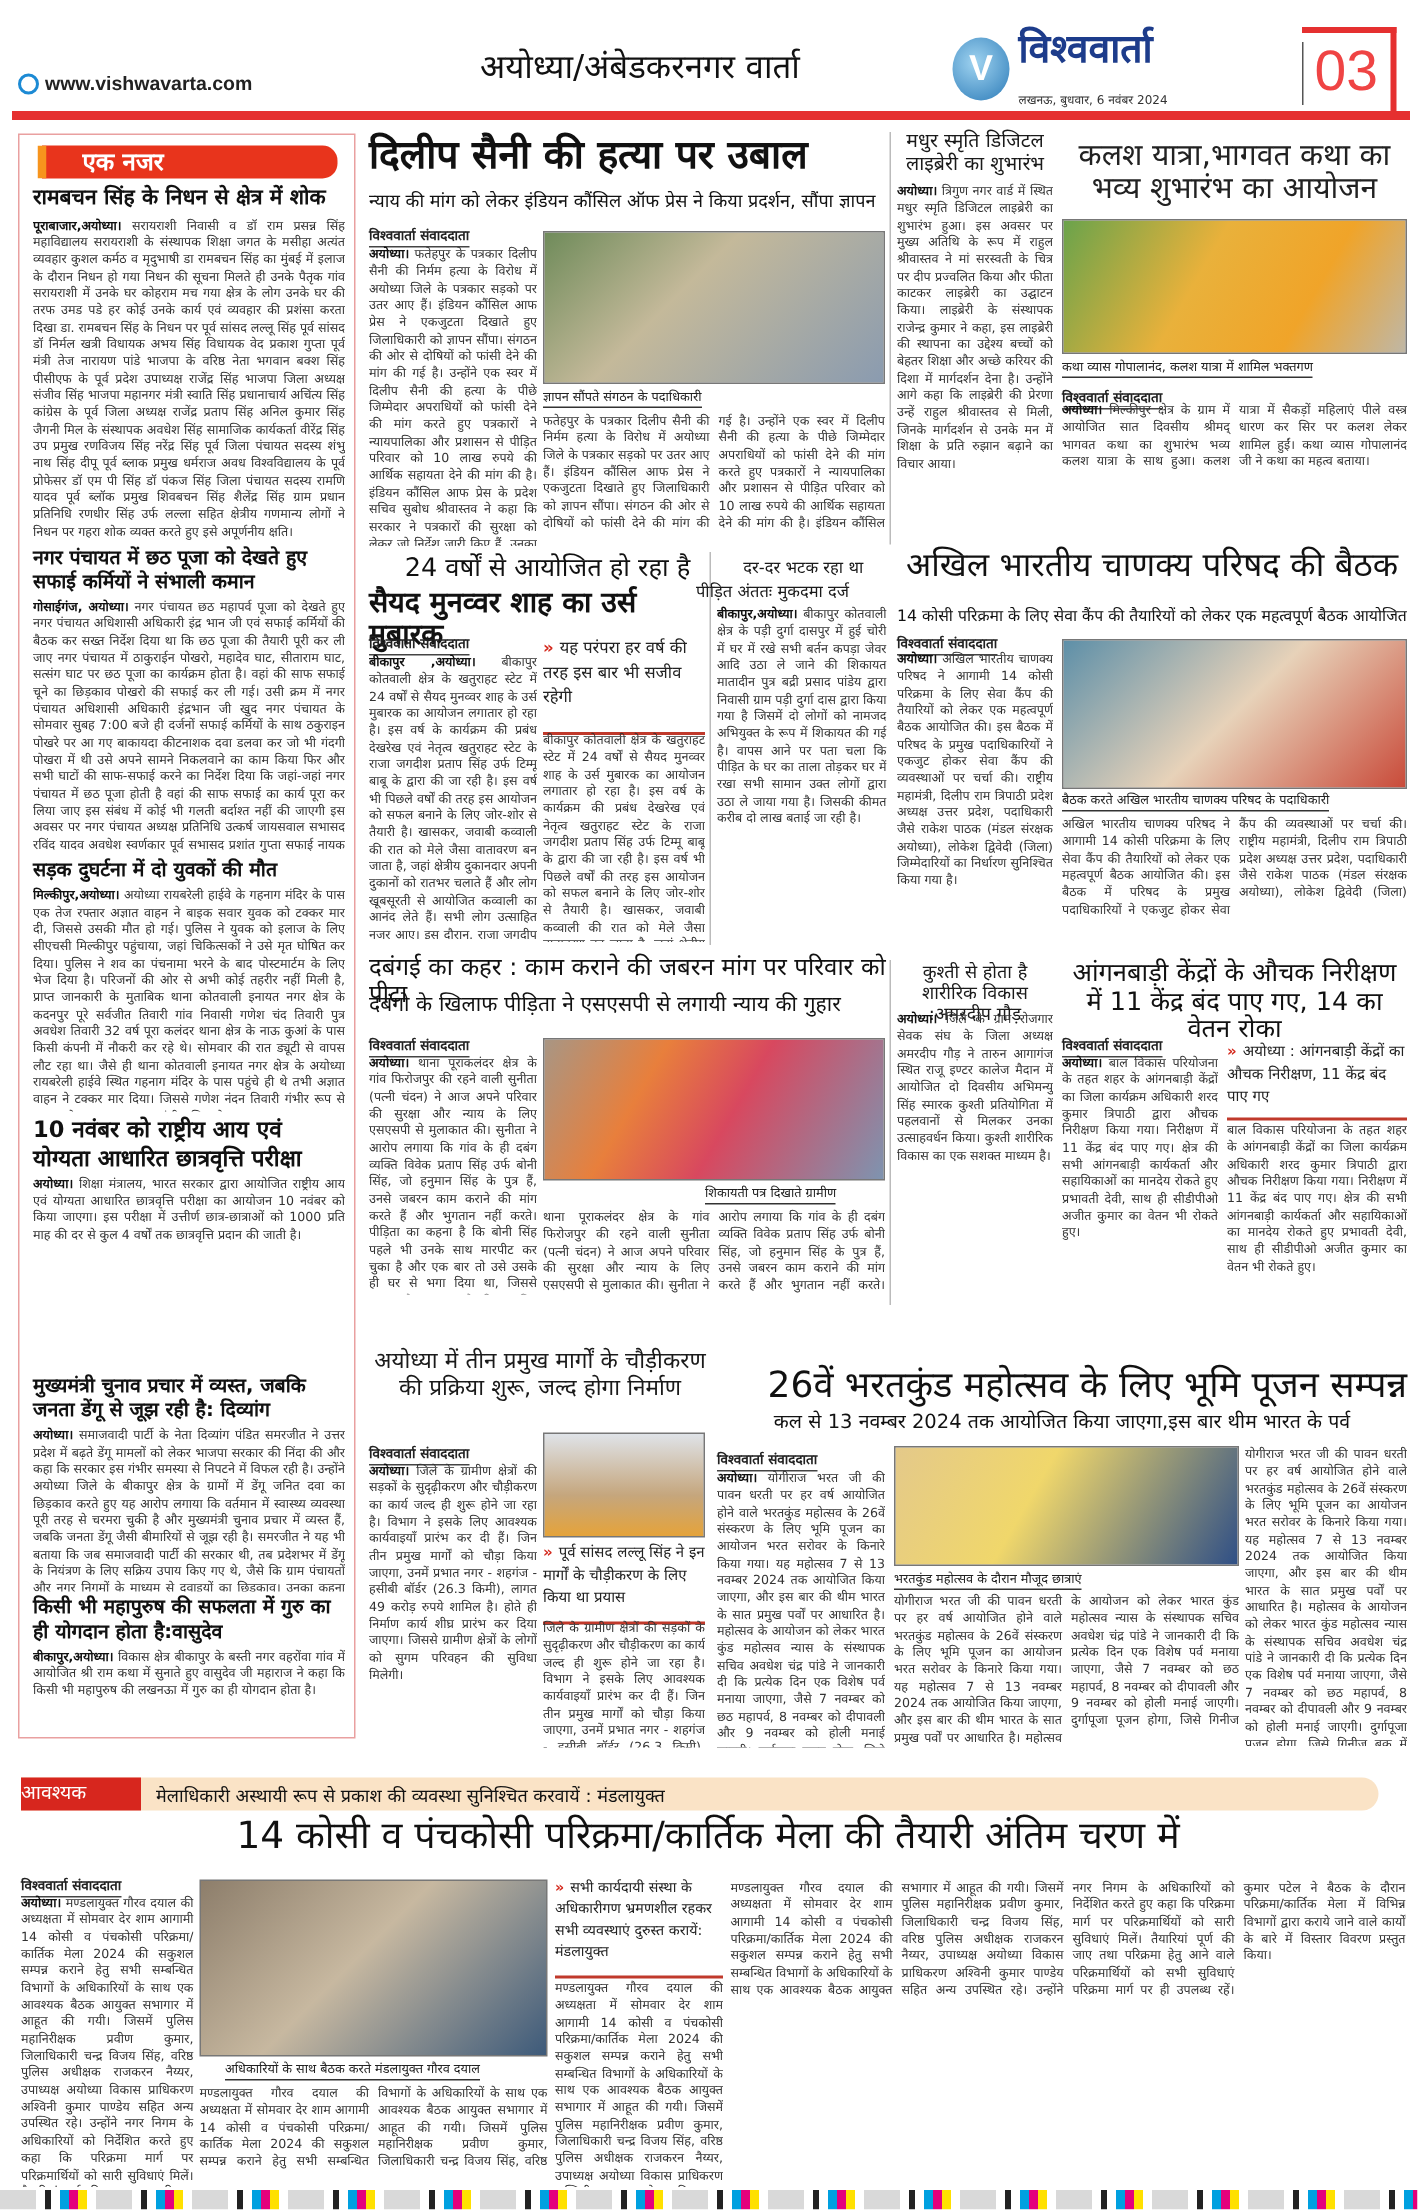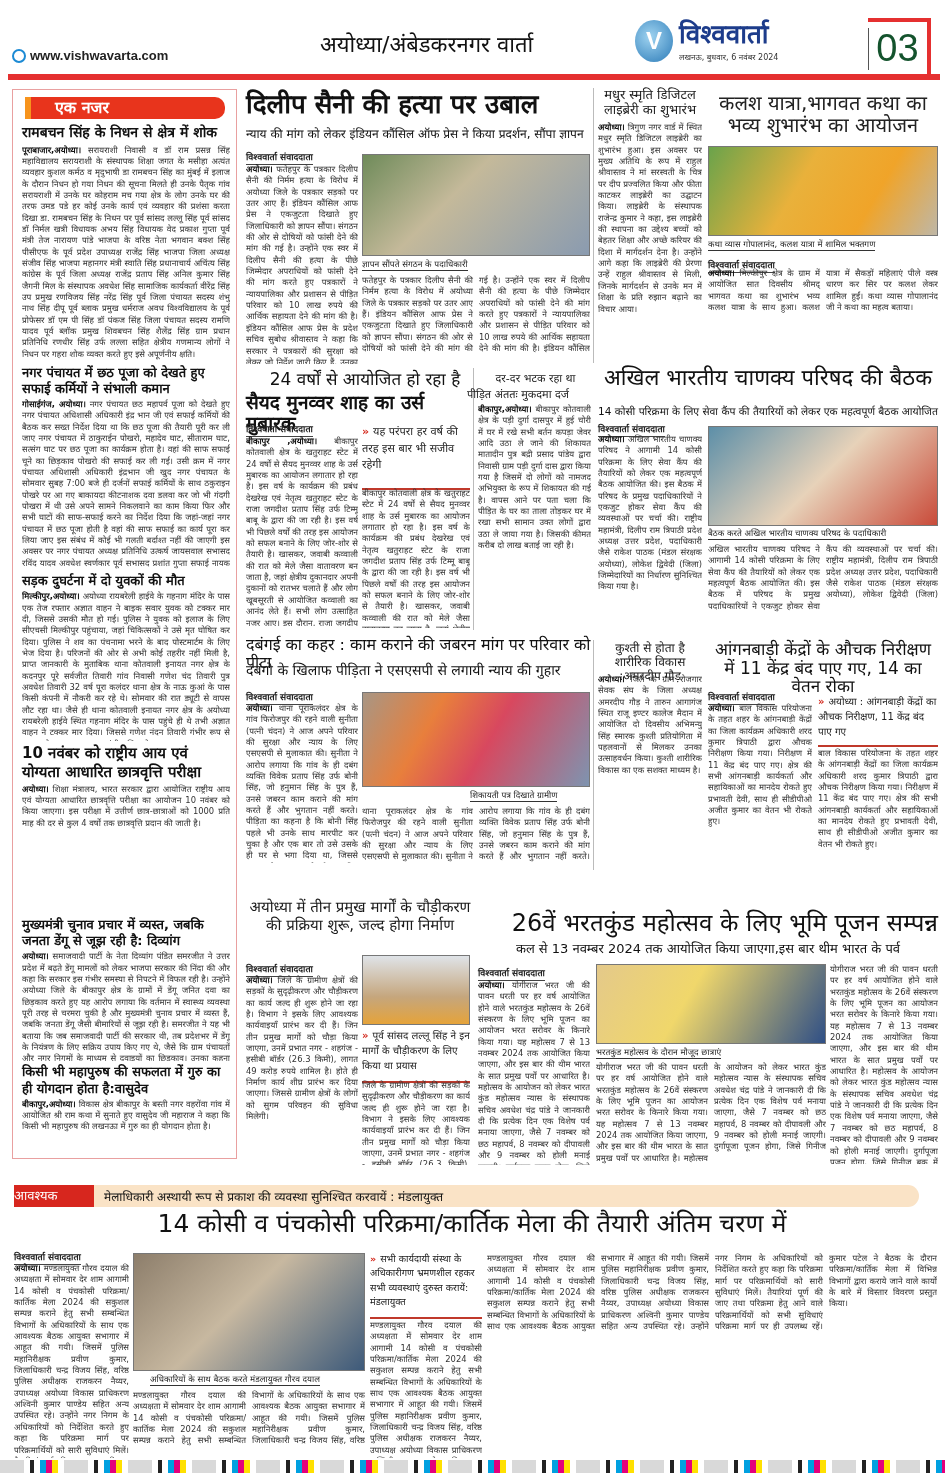--- a/index.html
+++ b/index.html
@@ -4,22 +4,22 @@
 <style>
 *{box-sizing:border-box;margin:0;padding:0}
 body{width:945px;height:1473px;background:#fff;font-family:"DejaVu Sans",sans-serif;color:#1a1a1a;position:relative;overflow:hidden}
 .abs{position:absolute}
 .hdr-url{left:12px;top:48px;font:bold 13px "Liberation Sans",sans-serif;color:#222;display:flex;align-items:center;gap:4px}
 .ie-icon{width:14px;height:14px;border-radius:50%;border:2px solid #1c8ad4;display:inline-block;position:relative}
 .hdr-title{left:320px;top:28px;font-size:22px;color:#111}
 .logo{left:635px;top:20px;display:flex;align-items:center;gap:6px}
 .logo-v{width:38px;height:42px;border-radius:50%;background:radial-gradient(circle at 40% 40%,#9fd3f0,#2c7bb8);color:#fff;font:bold 24px "Liberation Sans",sans-serif;display:flex;align-items:center;justify-content:center}
 .logo-name{font-size:26px;font-weight:bold;color:#1d3c8b;line-height:1}
-.logo-sub{font-size:8px;color:#333;margin-top:4px}
-.pageno{left:868px;top:18px;width:63px;height:56px;border-top:4px solid #e53030;border-right:4px solid #e53030;display:flex;align-items:center;justify-content:center;font:38px "Liberation Sans",sans-serif;color:#14532d}
+.logo-sub{font-size:8px;color:#333;margin-top:14px}
+.pageno{left:868px;top:18px;width:63px;height:56px;border-top:4px solid #e53030;border-right:4px solid #e53030;display:flex;align-items:center;justify-content:center;font:38px "Liberation Sans",sans-serif;color:#ef4444}
 .pageno:before{content:"";position:absolute;left:0;top:6px;height:42px;border-left:1px solid #555}
 .redbar{left:8px;top:74px;width:932px;height:6px;background:#e53030}
 .col-box{left:12px;top:89px;width:225px;height:1070px;border:1px solid #e9a0a0;background:#fff}
 .ek-najar{left:25px;top:97px;width:200px;height:22px;background:#e8341c;border-left:6px solid #f7941d;border-radius:0 10px 10px 0;color:#fff;font-weight:bold;font-size:16px;padding-left:24px;line-height:22px}
 .lh{font-size:14px;font-weight:bold;color:#111;line-height:1.25}
 .bt{font-size:8.4px;line-height:1.35;color:#333;text-align:justify}
 .bt b{color:#111}
 .by{font-size:9px;font-weight:bold;color:#222;border-bottom:1px solid #444;padding-bottom:1px;margin-bottom:3px;display:inline-block}
 .h-big{font-weight:bold;color:#111;line-height:1.1}
 .sub{color:#111;line-height:1.15}
@@ -91,21 +91,21 @@
 
 <div class="abs h-big" style="left:255px;top:370px;width:220px;font-size:17px;font-weight:normal;text-align:center">24 वर्षों से आयोजित हो रहा है</div>
 <div class="abs h-big" style="left:246px;top:392px;width:225px;font-size:19px">सैयद मुनव्वर शाह का उर्स मुबारक</div>
 <div class="abs by" style="left:246px;top:422px">विश्ववार्ता संवाददाता</div>
 <p class="abs bt" style="left:246px;top:436px;width:112px;height:190px;overflow:hidden"><b>बीकापुर ,अयोध्या।</b> <span>बीकापुर कोतवाली क्षेत्र के खतुराहट स्टेट में 24 वर्षों से सैयद मुनव्वर शाह के उर्स मुबारक का आयोजन लगातार हो रहा है। इस वर्ष के कार्यक्रम की प्रबंध देखरेख एवं नेतृत्व खतुराहट स्टेट के राजा जगदीश प्रताप सिंह उर्फ टिम्मू बाबू के द्वारा की जा रही है। इस वर्ष भी पिछले वर्षों की तरह इस आयोजन को सफल बनाने के लिए जोर-शोर से तैयारी है। खासकर, जवाबी कव्वाली की रात को मेले जैसा वातावरण बन जाता है, जहां क्षेत्रीय दुकानदार अपनी दुकानों को रातभर चलाते हैं और लोग खूबसूरती से आयोजित कव्वाली का आनंद लेते हैं। सभी लोग उत्साहित नजर आए। इस दौरान, राजा जगदीप प्रताप सिंह ने विश्वास व्यक्त किया कि यह कार्यक्रम सफल और शानदार होगा।</span></p>
 <div class="abs quote qline" style="left:362px;top:424px;width:108px;padding-bottom:14px"><span class="ar">»</span><span>यह परंपरा हर वर्ष की तरह इस बार भी सजीव रहेगी</span></div>
 <p class="abs bt" style="left:362px;top:488px;width:108px;height:140px;overflow:hidden">बीकापुर कोतवाली क्षेत्र के खतुराहट स्टेट में 24 वर्षों से सैयद मुनव्वर शाह के उर्स मुबारक का आयोजन लगातार हो रहा है। इस वर्ष के कार्यक्रम की प्रबंध देखरेख एवं नेतृत्व खतुराहट स्टेट के राजा जगदीश प्रताप सिंह उर्फ टिम्मू बाबू के द्वारा की जा रही है। इस वर्ष भी पिछले वर्षों की तरह इस आयोजन को सफल बनाने के लिए जोर-शोर से तैयारी है। खासकर, जवाबी कव्वाली की रात को मेले जैसा वातावरण बन जाता है, जहां क्षेत्रीय दुकानदार अपनी दुकानों को रातभर चलाते हैं और लोग खूबसूरती से आयोजित कव्वाली का आनंद लेते हैं। सभी लोग उत्साहित नजर आए। इस दौरान, राजा जगदीप प्रताप सिंह ने विश्वास व्यक्त किया कि यह कार्यक्रम सफल और शानदार होगा।</p>
 
 <div class="abs vrule" style="left:473px;top:368px;height:262px"></div>
 <div class="abs" style="left:478px;top:370px;width:115px;font-size:11px;text-align:center">दर-दर भटक रहा था</div>
-<div class="abs" style="left:454px;top:386px;width:115px;font-size:11px;text-align:right">पीड़ित अंततः मुकदमा दर्ज</div>
+<div class="abs" style="left:464px;top:386px;width:115px;font-size:11px;text-align:left">पीड़ित अंततः मुकदमा दर्ज</div>
 <p class="abs bt" style="left:478px;top:404px;width:113px;height:222px;overflow:hidden"><b>बीकापुर,अयोध्या।</b> <span>बीकापुर कोतवाली क्षेत्र के पड़ी दुर्गा दासपुर में हुई चोरी में घर में रखे सभी बर्तन कपड़ा जेवर आदि उठा ले जाने की शिकायत मातादीन पुत्र बद्री प्रसाद पांडेय द्वारा निवासी ग्राम पड़ी दुर्गा दास द्वारा किया गया है जिसमें दो लोगों को नामजद अभियुक्त के रूप में शिकायत की गई है। वापस आने पर पता चला कि पीड़ित के घर का ताला तोड़कर घर में रखा सभी सामान उक्त लोगों द्वारा उठा ले जाया गया है। जिसकी कीमत करीब दो लाख बताई जा रही है।</span></p>
 
 <div class="abs vrule" style="left:593px;top:88px;height:275px"></div>
 <div class="abs" style="left:598px;top:88px;width:104px;font-size:13px;text-align:center;line-height:1.15">मधुर स्मृति डिजिटल लाइब्रेरी का शुभारंभ</div>
 <p class="abs bt" style="left:598px;top:122px;width:104px;height:240px;overflow:hidden"><b>अयोध्या।</b> <span>त्रिगुण नगर वार्ड में स्थित मधुर स्मृति डिजिटल लाइब्रेरी का शुभारंभ हुआ। इस अवसर पर मुख्य अतिथि के रूप में राहुल श्रीवास्तव ने मां सरस्वती के चित्र पर दीप प्रज्वलित किया और फीता काटकर लाइब्रेरी का उद्घाटन किया। लाइब्रेरी के संस्थापक राजेन्द्र कुमार ने कहा, इस लाइब्रेरी की स्थापना का उद्देश्य बच्चों को बेहतर शिक्षा और अच्छे करियर की दिशा में मार्गदर्शन देना है। उन्होंने आगे कहा कि लाइब्रेरी की प्रेरणा उन्हें राहुल श्रीवास्तव से मिली, जिनके मार्गदर्शन से उनके मन में शिक्षा के प्रति रुझान बढ़ाने का विचार आया।</span></p>
 
 <div class="abs h-big" style="left:708px;top:92px;width:230px;font-size:20px;font-weight:normal;text-align:center;color:#222">कलश यात्रा,भागवत कथा का भव्य शुभारंभ का आयोजन</div>
 <div class="abs photo" style="left:708px;top:146px;width:230px;height:90px;background:linear-gradient(120deg,#6aa34b,#e9b13b 40%,#f0a429 70%,#bfb7a6)"></div>
 <div class="abs cap" style="left:708px;top:238px">कथा व्यास गोपालानंद, कलश यात्रा में शामिल भक्तगण</div>
 <div class="abs by" style="left:708px;top:258px">विश्ववार्ता संवाददाता</div>

